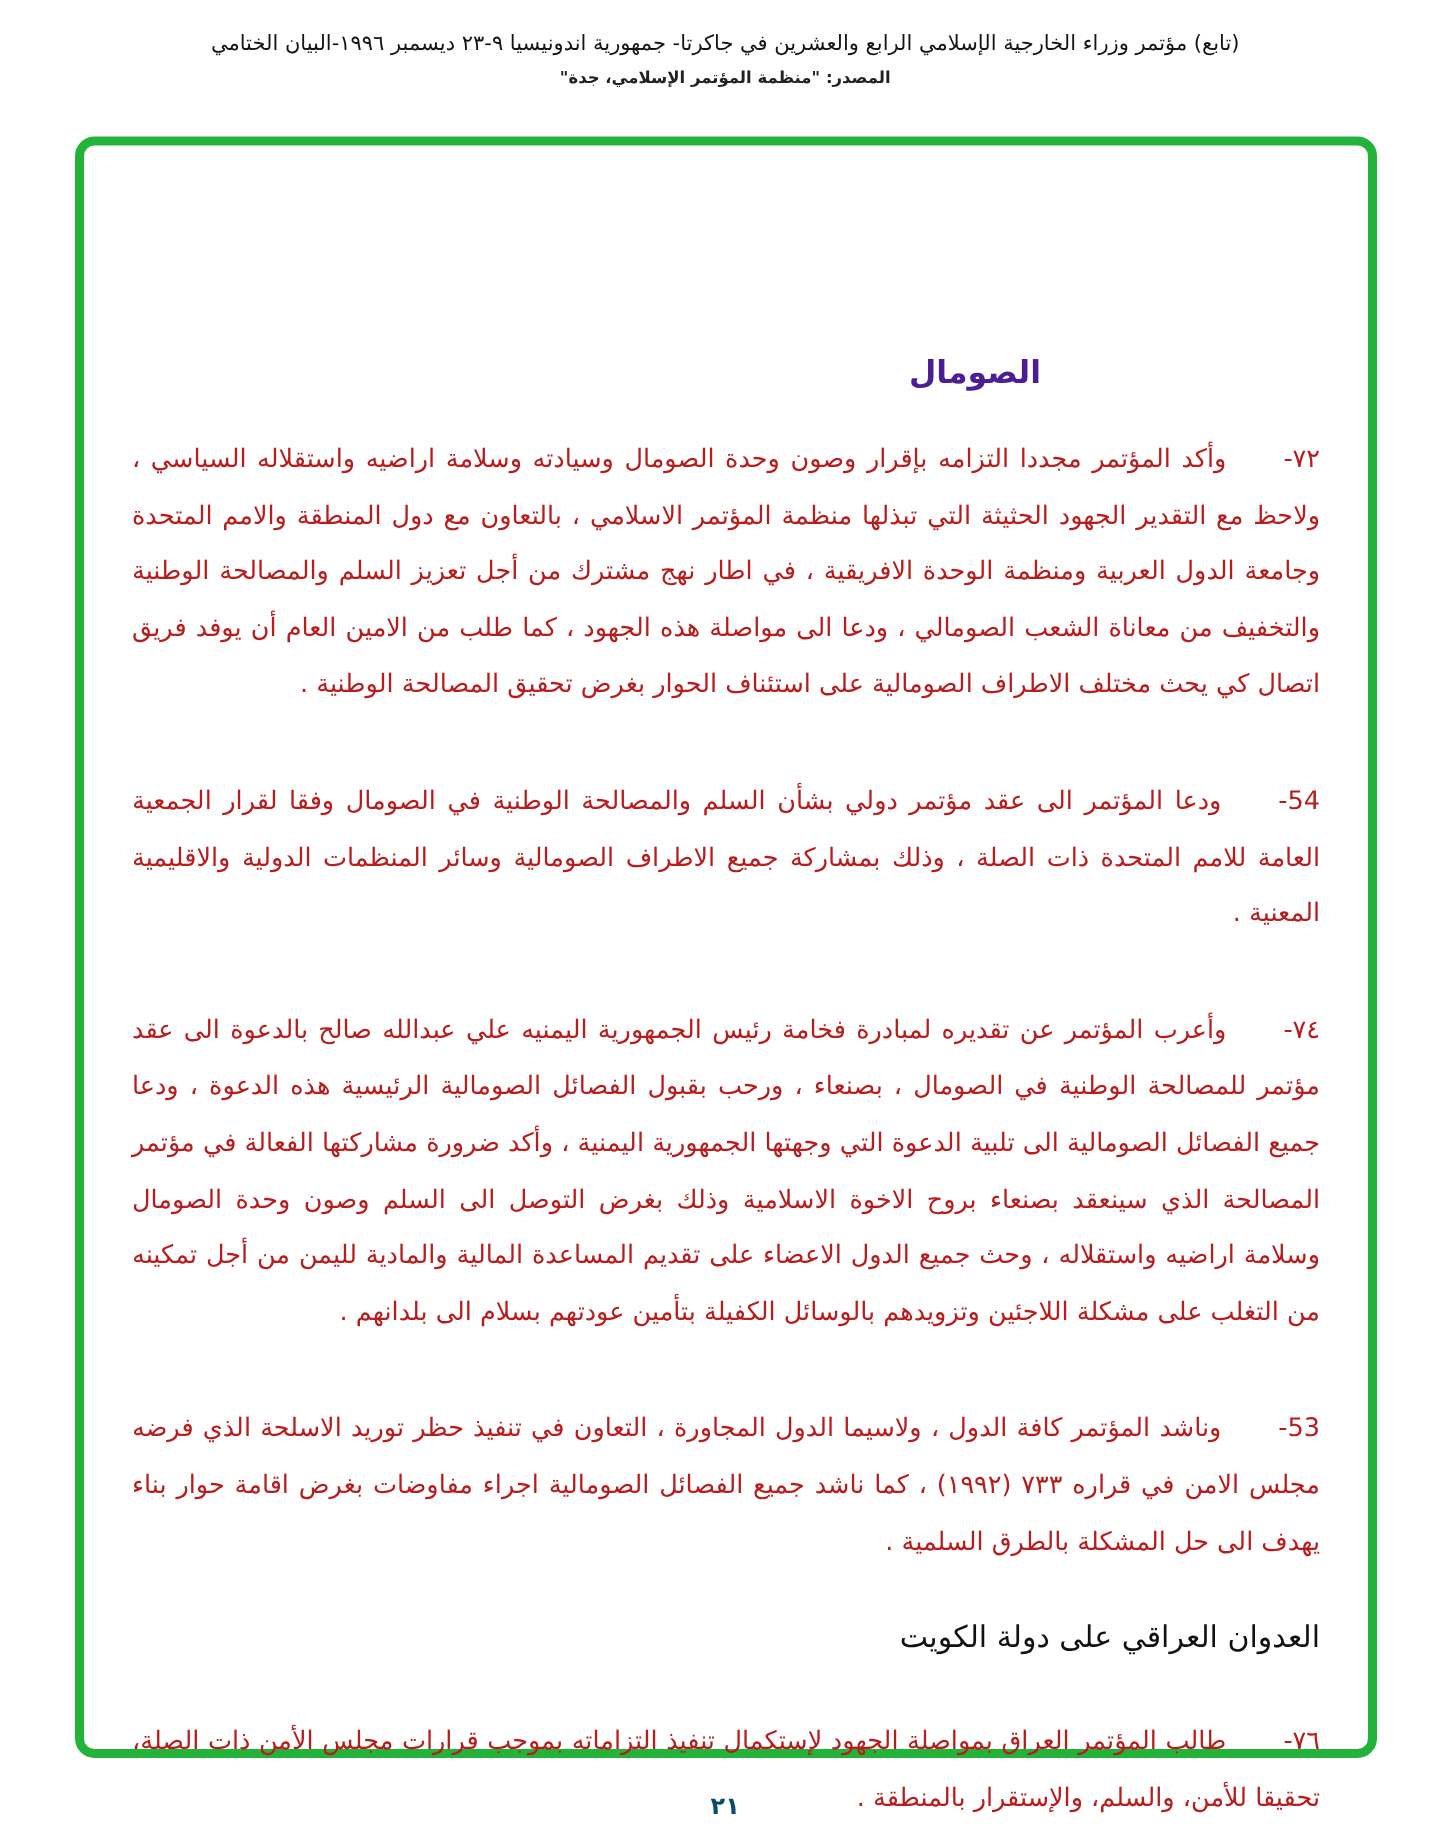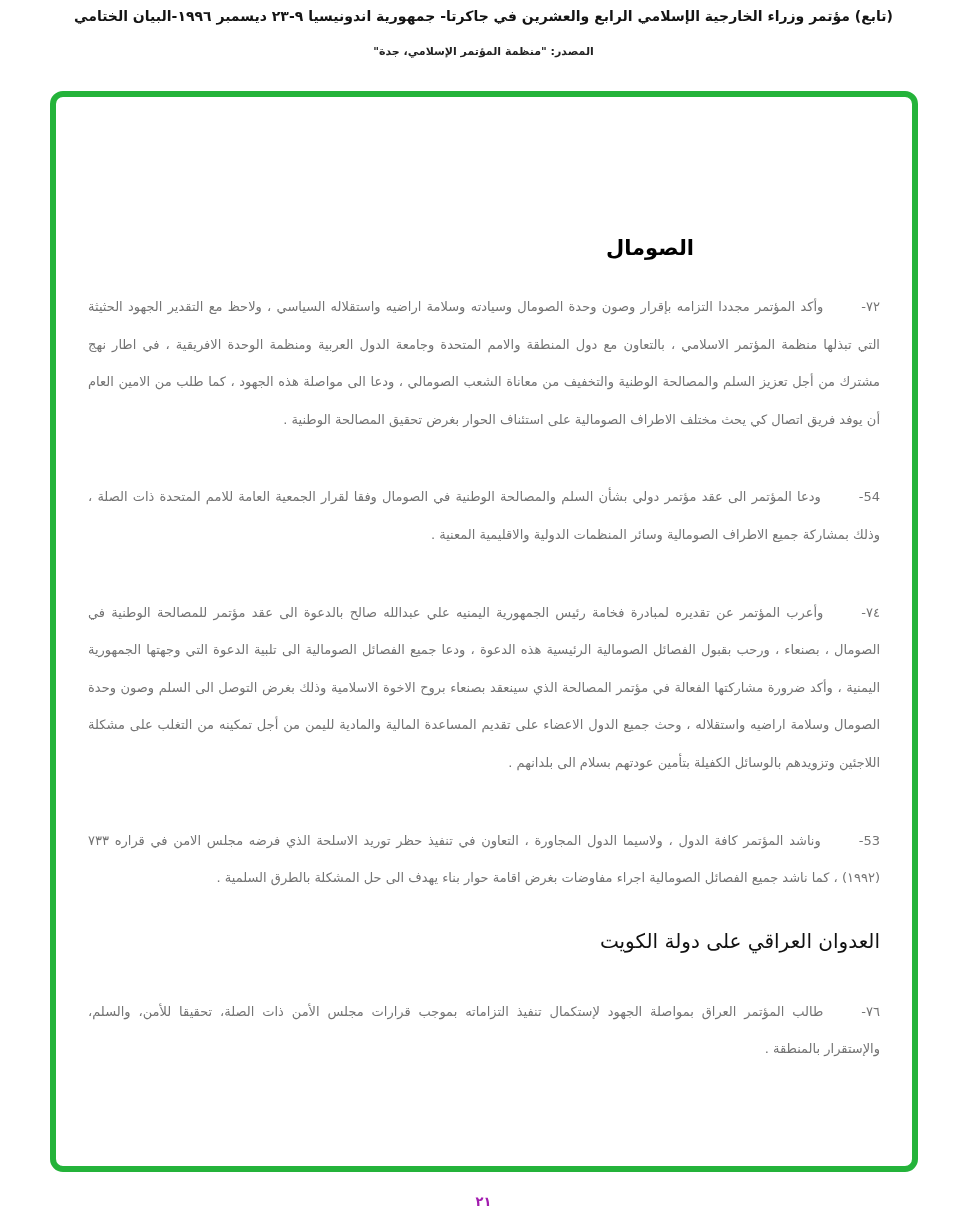--- a/index.html
+++ b/index.html
@@ -1,49 +1,49 @@
 <!DOCTYPE html>
 <html lang="ar"><head>
 <meta charset="utf-8">
 <style>
   html,body{margin:0;padding:0;}
   body{
     width:967px;height:1232px;position:relative;background:#ffffff;
     font-family:"DejaVu Sans",sans-serif;color:#1b1b1b;overflow:hidden;
   }
   .hdr-line1{
-    position:absolute;top:8px;left:0;width:100%;text-align:center;
-    direction:rtl;font-weight:bold;font-size:14px;color:#141414;letter-spacing:0.2px;
+    position:absolute;top:21px;left:0;width:100%;text-align:center;
+    direction:rtl;font-weight:normal;font-size:14px;color:#141414;letter-spacing:0.2px;
   }
   .hdr-line2{
     position:absolute;top:45px;left:0;width:100%;text-align:center;
     direction:rtl;font-weight:bold;font-size:11px;color:#222;
   }
   .frame{
     position:absolute;left:50px;top:91px;width:868px;height:1081px;
     border:6px solid #24b33a;border-radius:13px;box-sizing:border-box;background:#ffffff;
   }
   .content{
     position:absolute;left:88px;top:236px;width:792px;direction:rtl;
   }
   .h-somalia{
-    font-size:21px;font-weight:bold;margin:0 186px 0 0;color:#000000;
+    font-size:21px;font-weight:bold;margin:0 186px 0 0;color:#4c1d95;
   }
   .h-kuwait{
     font-size:20px;font-weight:normal;margin:32px 0 0 0;color:#111;
   }
   p.para{
-    font-size:13px;line-height:37.6px;text-align:justify;
-    margin:40px 0 0 0;color:#737373;
+    font-size:17px;line-height:37.6px;text-align:justify;
+    margin:40px 0 0 0;color:#b91c1c;
   }
   p.para-first{margin-top:28px;}
   .pnum{margin-left:38px;white-space:nowrap;}
   .pageno{
     position:absolute;top:1194px;left:0;width:100%;text-align:center;
-    font-size:13px;font-weight:bold;color:#a21caf;
+    font-size:16px;font-weight:bold;color:#0c4a6e;
   }
 </style>
 </head>
 <body>
 
 <div class="hdr-line1">(تابع) مؤتمر وزراء الخارجية الإسلامي الرابع والعشرين في جاكرتا- جمهورية اندونيسيا ٩-٢٣ ديسمبر ١٩٩٦-البيان الختامي</div>
 
 <div class="hdr-line2">المصدر: "منظمة المؤتمر الإسلامي، جدة"</div>
 
 <div class="frame"></div>

